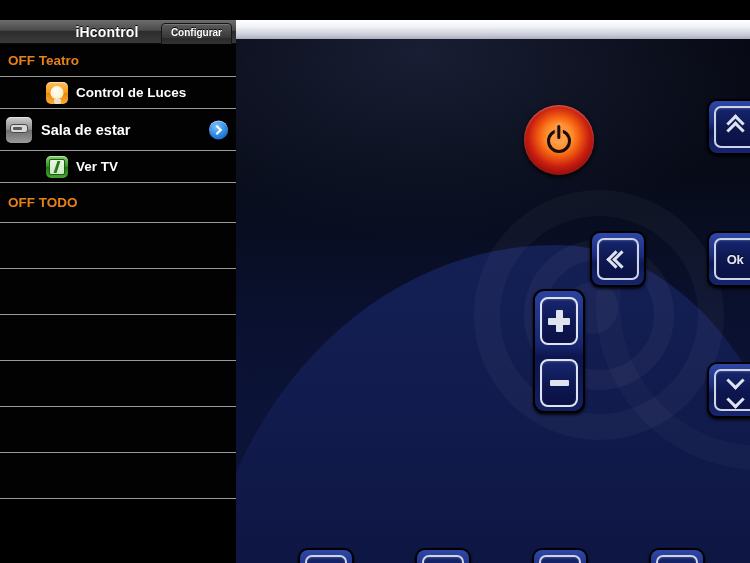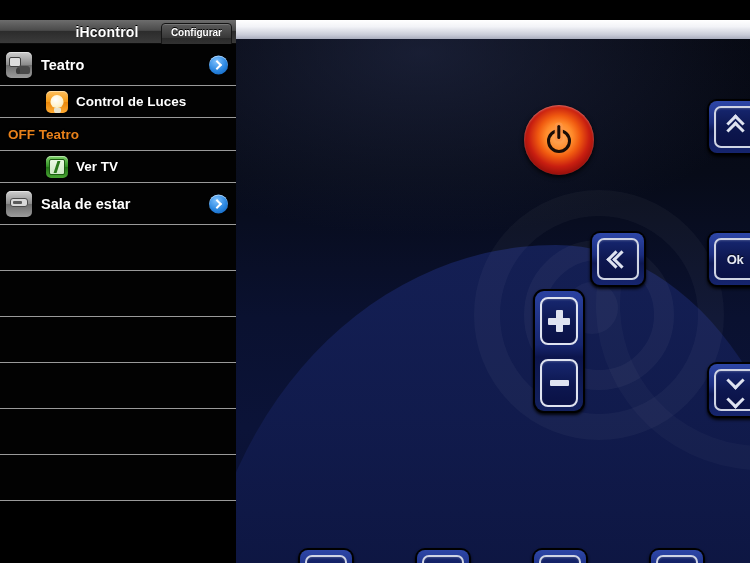--- a/index.html
+++ b/index.html
@@ -242,57 +242,52 @@
 
   <div class="leftcol">
 
     <div class="navbar">
       <div class="navtitle">iHcontrol</div>
       <div class="configbtn">Configurar</div>
     </div>
 
     <div class="list">
 
-      <div class="row h-group">
-        <span class="ico ico-silver">
-          <span class="g-tv"></span>
-            <span class="g-sofa"></span>
-        </span>
-        <span class="row-label">Teatro</span>
-        <span class="disclosure"></span>
-      </div>
-
+
+
+      <div class="row h-off pad-off">
+        <span class="row-label off">OFF Teatro</span>
+      </div>
 
       <div class="row h-sub">
         <span class="ico small ico-orange">
           <span class="g-bulb"></span>
         </span>
         <span class="row-label sub">Control de Luces</span>
       </div>
 
-      <div class="row h-off pad-off">
-        <span class="row-label off">OFF Teatro</span>
+      <div class="row h-group">
+        <span class="ico ico-silver">
+          <span class="g-couch"></span>
+        </span>
+        <span class="row-label">Sala de estar</span>
+        <span class="disclosure"></span>
       </div>
 
       <div class="row h-sub">
         <span class="ico small ico-green">
           <span class="g-tvscr"></span>
         </span>
         <span class="row-label sub">Ver TV</span>
       </div>
 
-      <div class="row h-group">
-        <span class="ico ico-silver">
-          <span class="g-couch"></span>
-        </span>
-        <span class="row-label">Sala de estar</span>
-        <span class="disclosure"></span>
-      </div>
-
-
+
+      <div class="row h-tall pad-off">
+        <span class="row-label off">OFF TODO</span>
+      </div>
 
       <div class="row h-empty"></div>
       <div class="row h-empty"></div>
       <div class="row h-empty"></div>
       <div class="row h-empty"></div>
       <div class="row h-empty"></div>
       <div class="row h-empty"></div>
     </div>
   </div>
 

